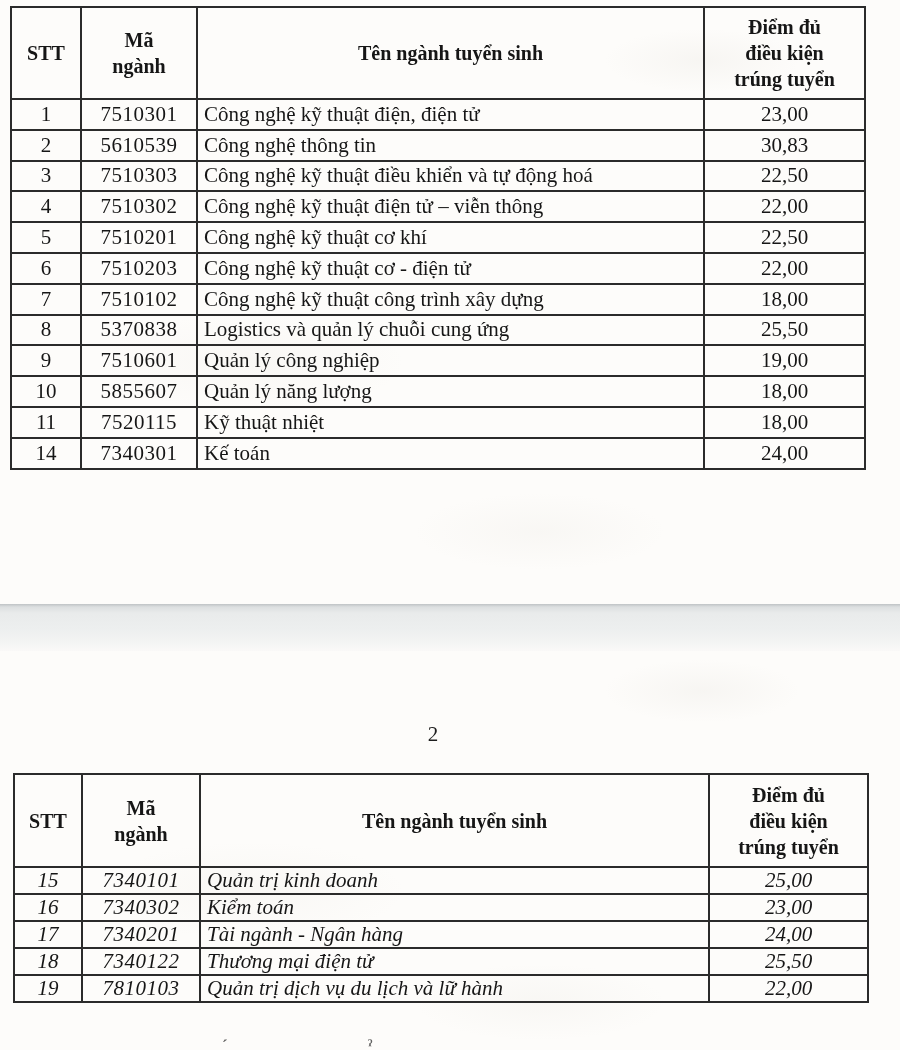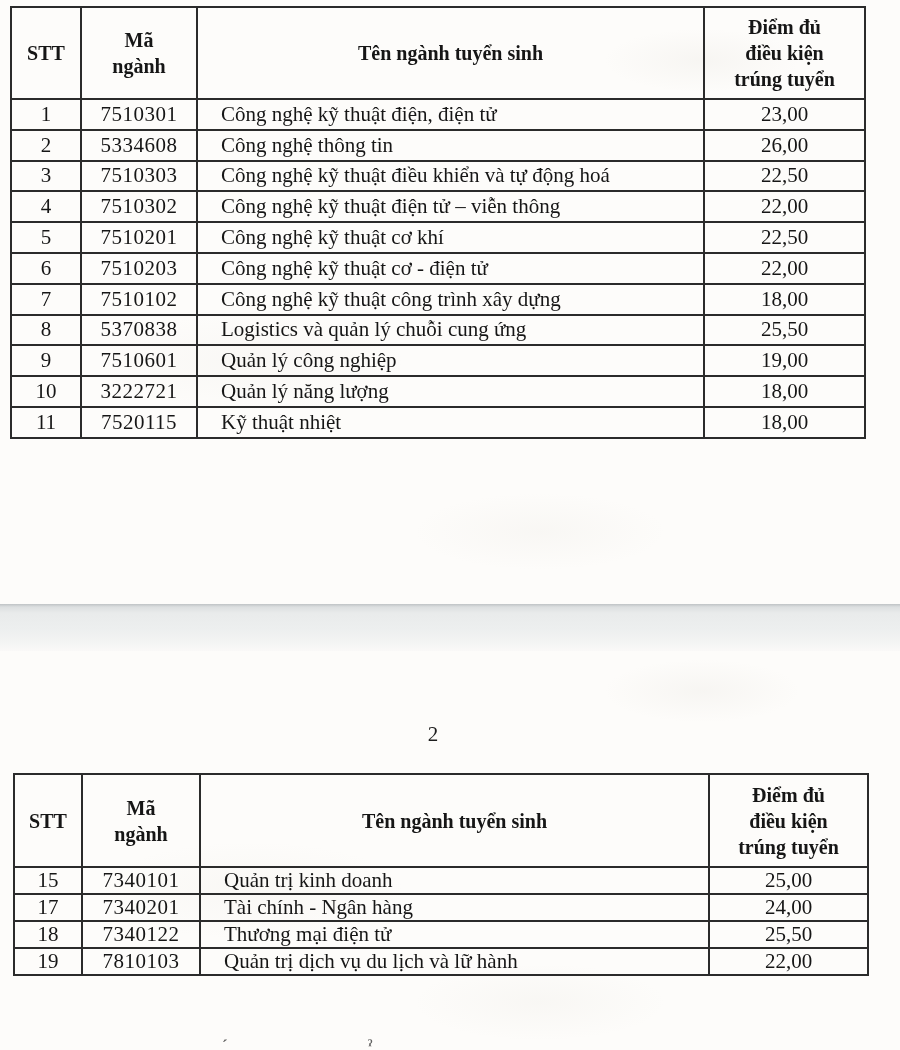--- a/index.html
+++ b/index.html
@@ -42,26 +42,26 @@
     vertical-align: middle;
   }
   .doc-table th {
     font-size: 20px; font-weight: bold; line-height: 1.3;
     text-align: center; padding: 2px 4px;
   }
   .doc-table th.h-pre { white-space: pre-line; }
   .doc-table td { font-size: 21px; line-height: 1.1; }
   .c-stt   { text-align: center; }
   .c-code  { text-align: center; letter-spacing: 0.5px; border-radius: 8px; }
-  .c-name  { text-align: left; padding-left: 23px; white-space: nowrap; border-radius: 8px; }
+  .c-name  { text-align: left; padding-left: 6px; white-space: nowrap; border-radius: 8px; }
   .c-score { text-align: center; }
   #table-page1 thead tr { height: 92px; }
   #table-page1 tbody tr { height: 30.8px; }
   #table-page2 thead tr { height: 93px; }
-  #table-page2 tbody tr { height: 20px; }
+  #table-page2 tbody tr { height: 20px; font-style: italic; }
   .page-number {
     position: absolute; left: 393px; top: 722px; width: 80px;
     text-align: center; font-size: 21px; color: #1d1d1d;
   }
   .cut-fragment {
     position: absolute; top: 1036px;
     font-size: 17px; font-weight: bold; color: #3c3c3c; opacity: 0.8;
   }
   .cut-fragment.m1 { left: 222px; }
   .cut-fragment.m2 { left: 368px; }
@@ -97,23 +97,23 @@
     </thead>
     <tbody>
         <tr>
           <td class="c-stt">1</td>
           <td class="c-code">7510301</td>
           <td class="c-name">Công nghệ kỹ thuật điện, điện tử</td>
           <td class="c-score">23,00</td>
         </tr>
         <tr>
           <td class="c-stt">2</td>
-          <td class="c-code">5334608</td>
+          <td class="c-code">5610539</td>
           <td class="c-name">Công nghệ thông tin</td>
-          <td class="c-score">26,00</td>
+          <td class="c-score">30,83</td>
         </tr>
         <tr>
           <td class="c-stt">3</td>
           <td class="c-code">7510303</td>
           <td class="c-name">Công nghệ kỹ thuật điều khiển và tự động hoá</td>
           <td class="c-score">22,50</td>
         </tr>
         <tr>
           <td class="c-stt">4</td>
           <td class="c-code">7510302</td>
@@ -145,29 +145,35 @@
           <td class="c-score">25,50</td>
         </tr>
         <tr>
           <td class="c-stt">9</td>
           <td class="c-code">7510601</td>
           <td class="c-name">Quản lý công nghiệp</td>
           <td class="c-score">19,00</td>
         </tr>
         <tr>
           <td class="c-stt">10</td>
-          <td class="c-code">3222721</td>
+          <td class="c-code">5855607</td>
           <td class="c-name">Quản lý năng lượng</td>
           <td class="c-score">18,00</td>
         </tr>
         <tr>
           <td class="c-stt">11</td>
           <td class="c-code">7520115</td>
           <td class="c-name">Kỹ thuật nhiệt</td>
           <td class="c-score">18,00</td>
+        </tr>
+        <tr>
+          <td class="c-stt">14</td>
+          <td class="c-code">7340301</td>
+          <td class="c-name">Kế toán</td>
+          <td class="c-score">24,00</td>
         </tr>
       </tbody>
   </table>
 
   <div class="page-number">2</div>
 
   <table class="doc-table" id="table-page2">
     <colgroup>
       <col style="width:68px">
       <col style="width:118px">
@@ -186,23 +192,29 @@
       </tr>
     </thead>
     <tbody>
         <tr>
           <td class="c-stt">15</td>
           <td class="c-code">7340101</td>
           <td class="c-name">Quản trị kinh doanh</td>
           <td class="c-score">25,00</td>
         </tr>
         <tr>
+          <td class="c-stt">16</td>
+          <td class="c-code">7340302</td>
+          <td class="c-name">Kiểm toán</td>
+          <td class="c-score">23,00</td>
+        </tr>
+        <tr>
           <td class="c-stt">17</td>
           <td class="c-code">7340201</td>
-          <td class="c-name">Tài chính - Ngân hàng</td>
+          <td class="c-name">Tài ngành - Ngân hàng</td>
           <td class="c-score">24,00</td>
         </tr>
         <tr>
           <td class="c-stt">18</td>
           <td class="c-code">7340122</td>
           <td class="c-name">Thương mại điện tử</td>
           <td class="c-score">25,50</td>
         </tr>
         <tr>
           <td class="c-stt">19</td>

